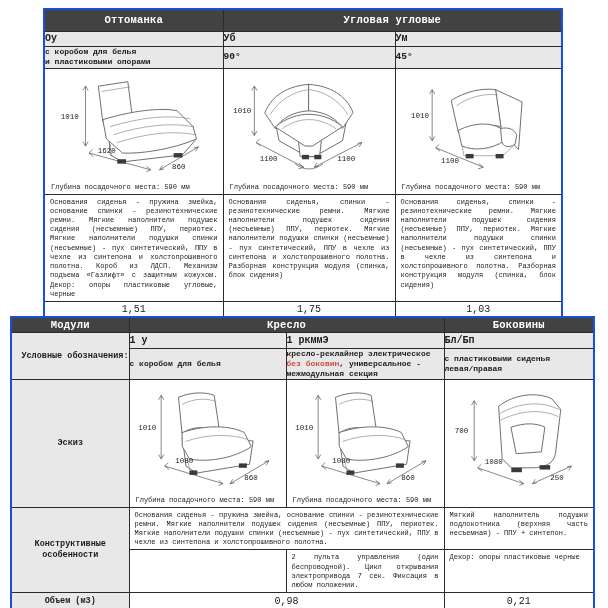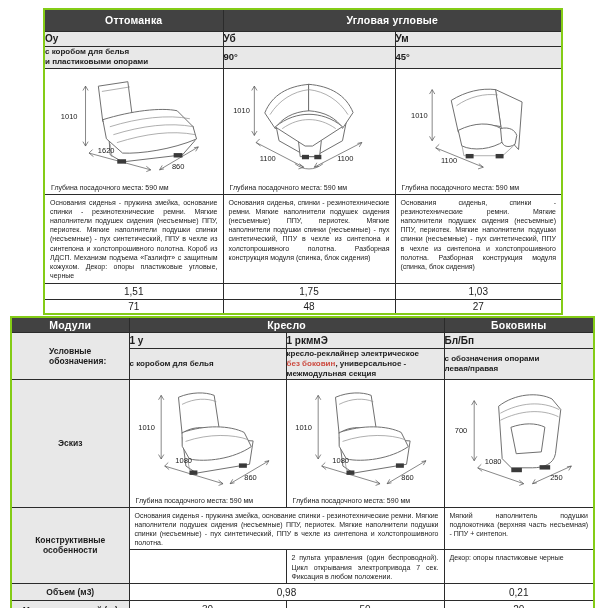--- a/index.html
+++ b/index.html
@@ -5,35 +5,35 @@
   html,body{margin:0;padding:0;}
   body{
     width:608px;height:608px;position:relative;background:#ffffff;
     font-family:"Liberation Sans","DejaVu Sans",sans-serif;color:#1c1c1c;
   }
   table{border-collapse:collapse;table-layout:fixed;width:100%;}
   td{border:1px solid #2b2b2b;padding:0;overflow:hidden;vertical-align:middle;}
   .tblwrap{position:absolute;}
   #top-table{left:43px;top:8px;width:518px;}
   #bottom-table{left:10px;top:316px;width:583px;}
-  .t{border:2px solid #84cc16;}
+  .t{border:2px solid #1d4ed8;font-family:Liberation Mono, monospace;}
   .hd{background:#424242;color:#ffffff;font-weight:bold;font-size:10.5px;text-align:center;letter-spacing:.2px;}
   .sub{background:#e8e8e8;font-weight:bold;}
   .code{font-size:10px;}
   .variant{font-size:8px;line-height:1.25;}
   .vline{display:block;}
   .deg{font-size:9.5px;}
   .red{color:#cc4b40;}
   .imgcell{position:relative;background:#fff;vertical-align:top;}
   .imgwrap{display:flex;justify-content:center;padding-top:3px;}
   .seatnote{position:absolute;left:6px;bottom:3px;font-size:7px;color:#222;white-space:nowrap;}
   .desc{font-size:7px;line-height:1.32;text-align:justify;padding:3px 5px 2px 5px;vertical-align:top;background:#fff;}
   .num{text-align:center;font-size:10px;background:#fff;}
   .rowlabel{background:#e8e8e8;font-weight:bold;text-align:center;font-size:8.5px;line-height:1.25;padding:0 3px;}
-  .legend{background:#e8e8e8;font-weight:bold;text-align:left;font-size:8.5px;padding-left:37px;}
+  .legend{background:#e8e8e8;font-weight:bold;text-align:right;font-size:8.5px;}
   
   .tr-h1{height:22px;} .tr-h2{height:15px;} .tr-h3{height:22px;}
   .tr-img{height:126px;} .tr-desc{height:76px;} .tr-vol{height:16px;margin-left:22px;} .tr-wt{height:15px;}
   
   .br-h1{height:15px;} .br-h2{height:16px;} .br-h3{height:28px;}
   .br-img{height:128px;} .br-c1{height:38px;border-radius:16px;} .br-c2{height:27px;} .br-vol{height:17px;} .br-mass{height:19px;}
   
   .sk{fill:#ffffff;stroke:#6b6b6b;stroke-width:1.1;stroke-linejoin:round;stroke-linecap:round;}
   .sm{fill:none;stroke:#8d8d8d;stroke-width:0.8;stroke-linecap:round;}
   .dim{fill:none;stroke:#555;stroke-width:0.8;}
@@ -170,21 +170,21 @@
     <td class="sub code">Бл/Бп</td>
   </tr>
   <tr class="br-h3">
     <td class="sub variant">с коробом для белья</td>
     <td class="sub variant">
       <span class="vline">кресло-реклайнер электрическое</span>
       <span class="vline"><span class="red">без боковин</span><span>, универсальное -</span></span>
       <span class="vline">межмодульная секция</span>
     </td>
     <td class="sub variant">
-      <span class="vline">с обозначения опорами</span>
+      <span class="vline">с пластиковыми сиденья</span>
       <span class="vline">левая/правая</span>
     </td>
   </tr>
   <tr class="br-img">
     <td class="rowlabel">Эскиз</td>
     <td class="imgcell">
       <div class="imgwrap">
       <svg width="156" height="106" viewBox="0 0 162 120">
         <path class="dim" d="M28,14 V86 M25,19 L28,14 L31,19 M25,81 L28,86 L31,81"></path>
         <path class="dim" d="M32,94 L98,114 M37,98 L32,94 L36,90 M93,110 L98,114 L93,116"></path>

